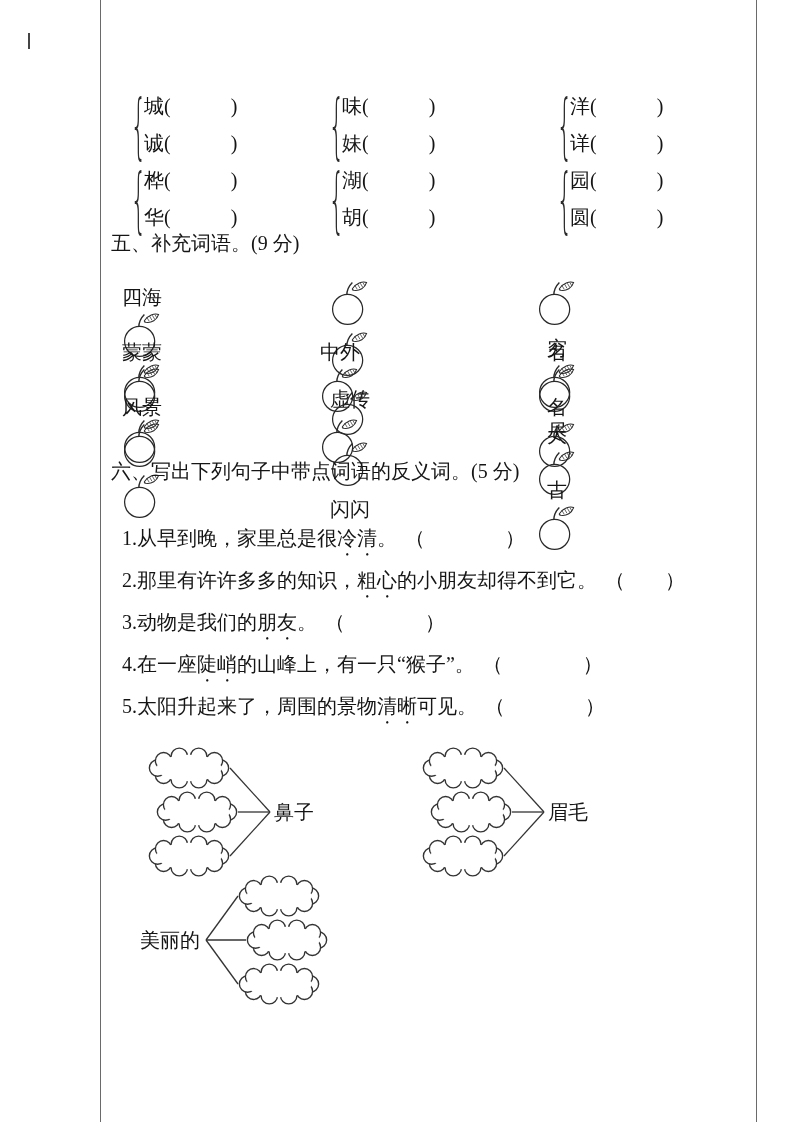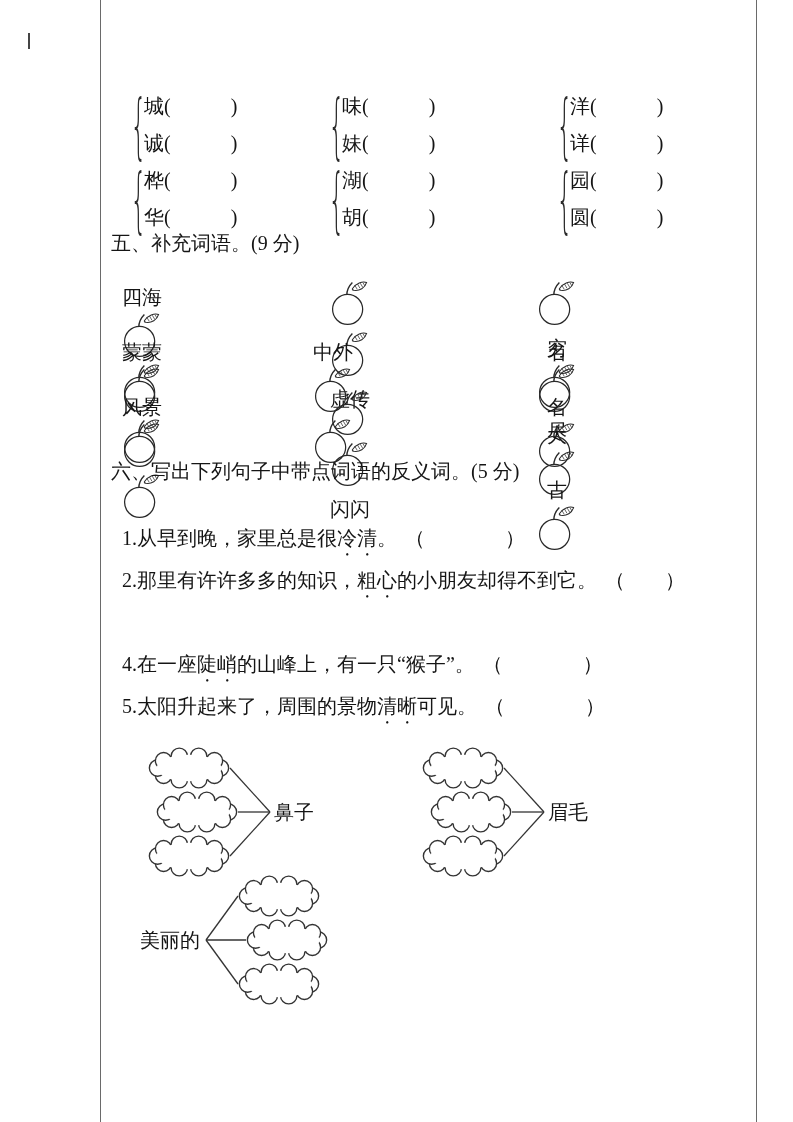--- a/index.html
+++ b/index.html
@@ -161,21 +161,21 @@
 
   <div class="wubu-cell" style="left:122px;top:339px">
     <span class="wchar">蒙蒙</span>
     <svg class="apple">
         <use href="#apple" width="100%" height="100%"></use>
       </svg>
     <svg class="apple">
         <use href="#apple" width="100%" height="100%"></use>
       </svg>
   </div>
-  <div class="wubu-cell" style="left:313px;top:339px">
+  <div class="wubu-cell" style="left:320px;top:339px">
     <span class="wchar">中外</span>
     <svg class="apple">
         <use href="#apple" width="100%" height="100%"></use>
       </svg>
     <svg class="apple">
         <use href="#apple" width="100%" height="100%"></use>
       </svg>
   </div>
   <div class="wubu-cell" style="left:538px;top:339px">
     <span class="wchar">名</span>
@@ -217,20 +217,23 @@
       </svg>
   </div>
 
   <div class="sec-title" style="top:458px">六、写出下列句子中带点词语的反义词。(5 分)</div>
 
   <div class="sentence" style="top:496px">
     <span>1.从早到晚，家里总是很</span><span class="dotted">冷清</span><span>。</span><span class="blank">（　　　　）</span>
   </div>
   <div class="sentence" style="top:538px">
     <span>2.那里有许许多多的知识，</span><span class="dotted">粗心</span><span>的小朋友却得不到它。</span><span class="blank">（　　）</span>
+  </div>
+  <div class="sentence" style="top:580px">
+    <span>3.动物是我们的</span><span class="dotted">朋友</span><span>。</span><span class="blank">（　　　　）</span>
   </div>
   <div class="sentence" style="top:622px">
     <span>4.在一座</span><span class="dotted">陡峭</span><span>的山峰上，有一只“猴子”。</span><span class="blank">（　　　　）</span>
   </div>
   <div class="sentence" style="top:664px">
     <span>5.太阳升起来了，周围的景物</span><span class="dotted">清晰</span><span>可见。</span><span class="blank">（　　　　）</span>
   </div>
 
 
   <div class="match-group" style="left:148px;top:746px">

